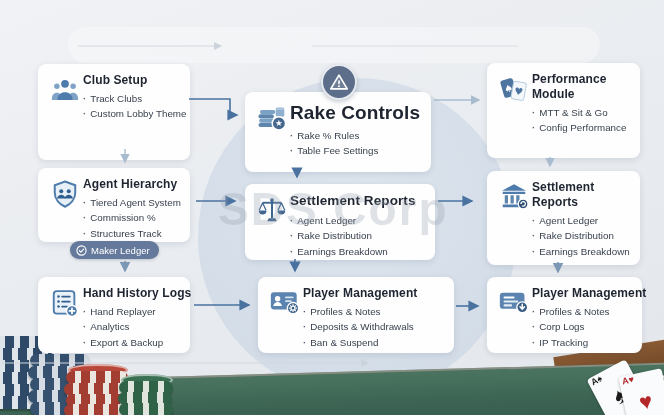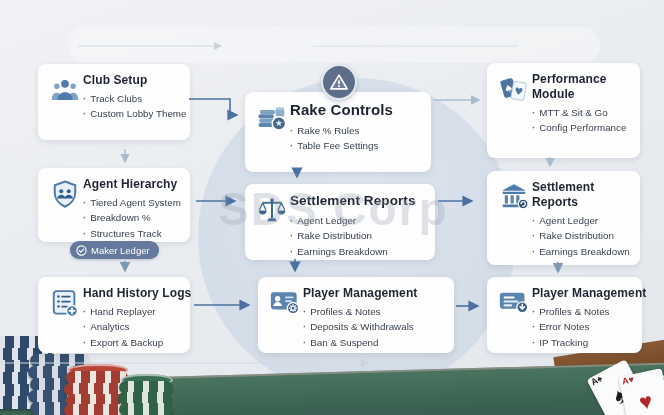--- a/index.html
+++ b/index.html
@@ -153,21 +153,21 @@
     <path d="M125,261 V271" fill="none" stroke="#7d98b5" stroke-width="1.5" marker-end="url(#m-mid)"></path>
     <path d="M558,262 V272" fill="none" stroke="#7d98b5" stroke-width="1.5" marker-end="url(#m-mid)"></path>
     <path d="M125,149 V162" fill="none" stroke="#a9bccf" stroke-width="1.4" marker-end="url(#m-light)"></path>
     <path d="M434,100 H479" fill="none" stroke="#a9bccf" stroke-width="1.4" marker-end="url(#m-light)"></path>
     <path d="M550,157 V166" fill="none" stroke="#a9bccf" stroke-width="1.4" marker-end="url(#m-light)"></path>
     <path d="M78,46 H221" fill="none" stroke="#d3d8df" stroke-width="1.2" marker-end="url(#m-faint)"></path>
     <path d="M312,46 H518" fill="none" stroke="#d9dde3" stroke-width="1.2"></path>
     <path d="M2,363 H368" fill="none" stroke="#d3d8df" stroke-width="1.2" marker-end="url(#m-faint)"></path>
   </svg>
 
-  <div class="card" style="left:38px;top:64px;width:152px;height:76px;">
+  <div class="card" style="left:38px;top:64px;width:152px;height:96px;">
     <div class="icon">
       <svg viewBox="0 0 24 24" width="30" height="30">
         <circle cx="5.5" cy="9" r="2.2" fill="#7fa3c6"></circle>
         <path d="M1.5 19c0-3.2 2-4.8 4-4.8 1.1 0 2.1.5 2.8 1.3C6.6 17 6 18.4 6 20H1.5z" fill="#7fa3c6"></path>
         <circle cx="18.5" cy="9" r="2.2" fill="#7fa3c6"></circle>
         <path d="M22.5 19c0-3.2-2-4.8-4-4.8-1.1 0-2.1.5-2.8 1.3 1.7 1.5 2.3 2.9 2.3 4.5h4.5z" fill="#7fa3c6"></path>
         <circle cx="12" cy="7" r="3.1" fill="#4d7bab"></circle>
         <path d="M5.8 20c0-4.2 3.1-6.3 6.2-6.3s6.2 2.1 6.2 6.3z" fill="#4d7bab"></path>
       </svg>
     </div>
@@ -184,21 +184,21 @@
         <path d="M12 2l8.2 3v6c0 5-3.6 9.2-8.2 11.2C7.4 20.2 3.8 16 3.8 11V5z" fill="#e8f0f7" stroke="#4d7bab" stroke-width="1.6"></path>
         <circle cx="9" cy="9.8" r="1.6" fill="#2e5f8f"></circle>
           <circle cx="15" cy="9.8" r="1.6" fill="#2e5f8f"></circle>
         <path d="M5.6 15.6c.5-2 2-3 3.4-3s2.9 1 3.4 3z" fill="#2e5f8f"></path>
         <path d="M11.6 15.6c.5-2 2-3 3.4-3s2.9 1 3.4 3z" fill="#2e5f8f"></path>
       </svg>
     </div>
     <div class="txt">
       <div class="title nowrap">Agent Hierarchy</div>
       <div class="bullet">Tiered Agent System</div>
-      <div class="bullet">Breakdown %</div>
+      <div class="bullet">Commission %</div>
       <div class="bullet">Structures Track</div>
     </div>
   </div>
 
   <div class="maker-badge">
     <span style="display:flex;">
       <svg viewBox="0 0 12 12" width="11" height="11">
         <circle cx="6" cy="6" r="5" fill="none" stroke="#fff" stroke-width="1.2"></circle>
         <path d="M3.6 6.2 5.3 7.8 8.4 4.4" fill="none" stroke="#fff" stroke-width="1.3" stroke-linecap="round" stroke-linejoin="round"></path>
       </svg>
@@ -243,21 +243,21 @@
         <ellipse cx="19.5" cy="4.4" rx="3.5" ry="1.2" fill="#aac6de"></ellipse>
         <rect x="2" y="16" width="12.5" height="3.3" rx="1.6" fill="#5e86ad"></rect>
         <rect x="2.6" y="12.5" width="12.5" height="3.3" rx="1.6" fill="#7ba1c4"></rect>
         <rect x="2" y="9" width="12.5" height="3.3" rx="1.6" fill="#5e86ad"></rect>
         <rect x="3.2" y="5.5" width="12.5" height="3.3" rx="1.6" fill="#7ba1c4"></rect>
         <circle cx="18.6" cy="16.4" r="5.4" fill="#46688e" stroke="#fff" stroke-width="1.2"></circle>
         <text x="18.6" y="18.9" text-anchor="middle" font-size="7" fill="#fff" font-family="DejaVu Sans">★</text>
       </svg>
     </div>
     <div class="txt">
-      <div class="title nowrap" style="font-size:15px;">Rake Controls</div>
+      <div class="title nowrap" style="font-size:19px;">Rake Controls</div>
       <div class="bullet">Rake % Rules</div>
       <div class="bullet">Table Fee Settings</div>
     </div>
   </div>
 
   <div class="card" style="left:245px;top:184px;width:190px;height:76px;">
     <div class="icon">
       <svg viewBox="0 0 24 24" width="30" height="30">
         <path d="M12 4v14.5" stroke="#3f668f" stroke-width="1.6"></path>
         <path d="M4.5 6.2h15" stroke="#3f668f" stroke-width="1.5"></path>
@@ -347,20 +347,20 @@
         <rect x="4.5" y="6.5" width="9" height="1.7" rx=".85" fill="#fff"></rect>
         <rect x="4.5" y="9.7" width="12" height="1.7" rx=".85" fill="#e3edf6"></rect>
         <rect x="4.5" y="12.9" width="7" height="1.7" rx=".85" fill="#e3edf6"></rect>
         <circle cx="19.7" cy="15.3" r="4.4" fill="#395e85" stroke="#fff" stroke-width="1.1"></circle>
         <path d="M19.7 12.8v3.6M17.9 14.9l1.8 1.9 1.8-1.9" fill="none" stroke="#fff" stroke-width="1.2" stroke-linecap="round" stroke-linejoin="round"></path>
       </svg>
     </div>
     <div class="txt">
       <div class="title nowrap">Player Management</div>
       <div class="bullet">Profiles &amp; Notes</div>
-      <div class="bullet">Error Notes</div>
+      <div class="bullet">Corp Logs</div>
       <div class="bullet">IP Tracking</div>
     </div>
   </div>
 
   <div class="watermark">SDS Corp</div>
 
 </div>
 
 </body></html>

